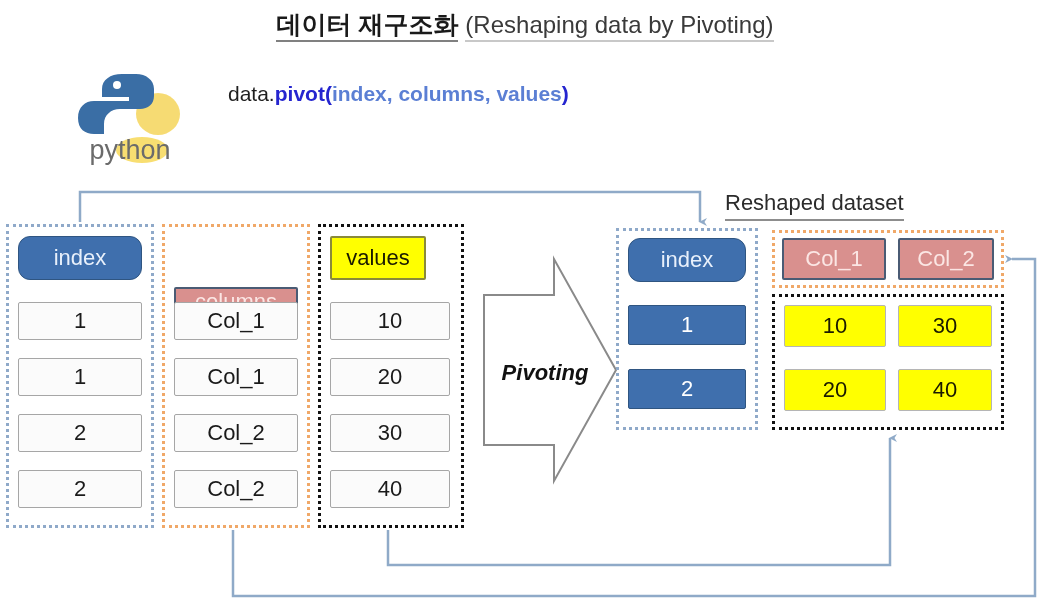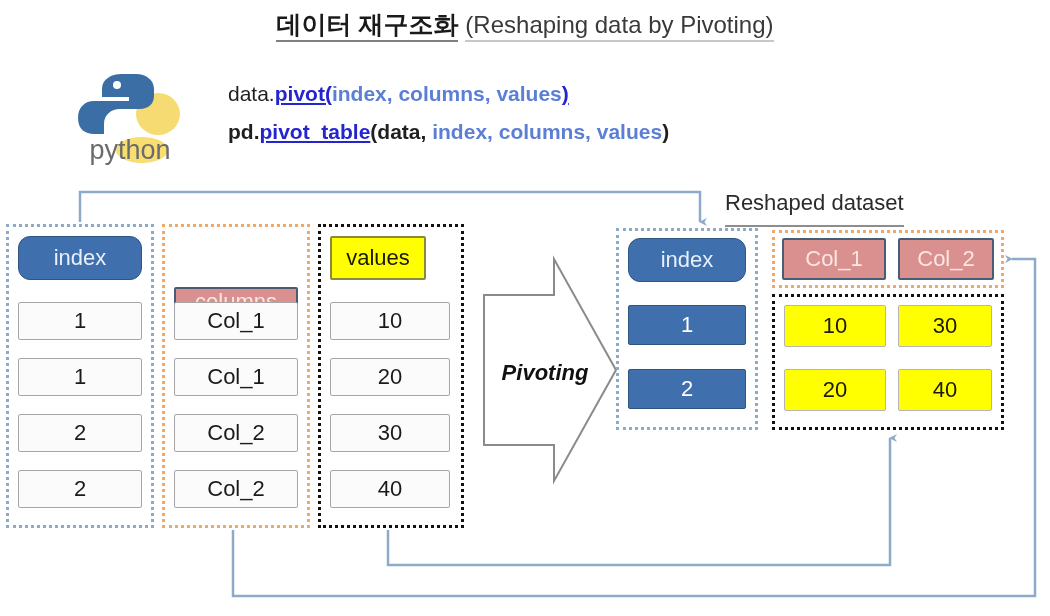--- a/index.html
+++ b/index.html
@@ -37,27 +37,27 @@
 
   
   .codeline{
     font-family:"Liberation Sans","DejaVu Sans",sans-serif;
     font-size:21px;white-space:nowrap;
   }
   #code1{left:228px;top:82px;}
   #code2{left:228px;top:120px;}
   .tk-dark{color:#1f1f1f;font-weight:bold;}
   .tk-plain{color:#1f1f1f;font-weight:normal;}
-  .tk-navy{color:#2525cf;font-weight:bold;text-decoration:underline;}
+  .tk-navy{color:#2525cf;font-weight:bold;}
   .tk-blue{color:#5b7fd4;font-weight:bold;}
 
   
   #reshaped-label{
     left:725px;top:190px;font-size:22px;color:#2b2b2b;
-    border-bottom:2px solid #8d8d8d;padding-bottom:9px;white-space:nowrap;
+    border-bottom:2px solid #8d8d8d;padding-bottom:3px;white-space:nowrap;
   }
 
   
   .group{box-sizing:border-box;background:transparent;}
   .g-blue{border:3px dotted #8fa9c9;}
   .g-orange{border:3px dotted #f0a868;}
   .g-black{border:3px dotted #111111;}
 
   
   .cell{
@@ -121,23 +121,20 @@
   </div>
 
   <div class="abs" id="title">
     <span class="ko">데이터 재구조화</span><span>&nbsp;</span><span class="en">(Reshaping data by Pivoting)</span>
   </div>
 
   <div class="abs codeline" id="code1">
     <span class="tk-plain">data.</span><span class="tk-navy">pivot</span><span class="tk-navy">(</span><span class="tk-blue">index, columns, values</span><span class="tk-navy">)</span>
   </div>
 
-  <div class="abs codeline" id="code2">
-    <span class="tk-dark">pd.</span><span class="tk-navy">pivot_table</span><span class="tk-dark">(</span><span class="tk-dark">data,</span><span class="tk-blue"> index, columns, values</span><span class="tk-dark">)</span>
-  </div>
 
   <div class="abs" id="reshaped-label">Reshaped dataset</div>
 
   <div class="abs group g-blue" style="left:6px;top:224px;width:148px;height:304px;"></div>
 
   <div class="abs cell cell-head-blue" style="left:18px;top:236px;width:124px;height:44px;">index</div>
   <div class="abs cell cell-white" style="left:18px;top:302px;width:124px;height:38px;">1</div>
   <div class="abs cell cell-white" style="left:18px;top:358px;width:124px;height:38px;">1</div>
   <div class="abs cell cell-white" style="left:18px;top:414px;width:124px;height:38px;">2</div>
   <div class="abs cell cell-white" style="left:18px;top:470px;width:124px;height:38px;">2</div>

